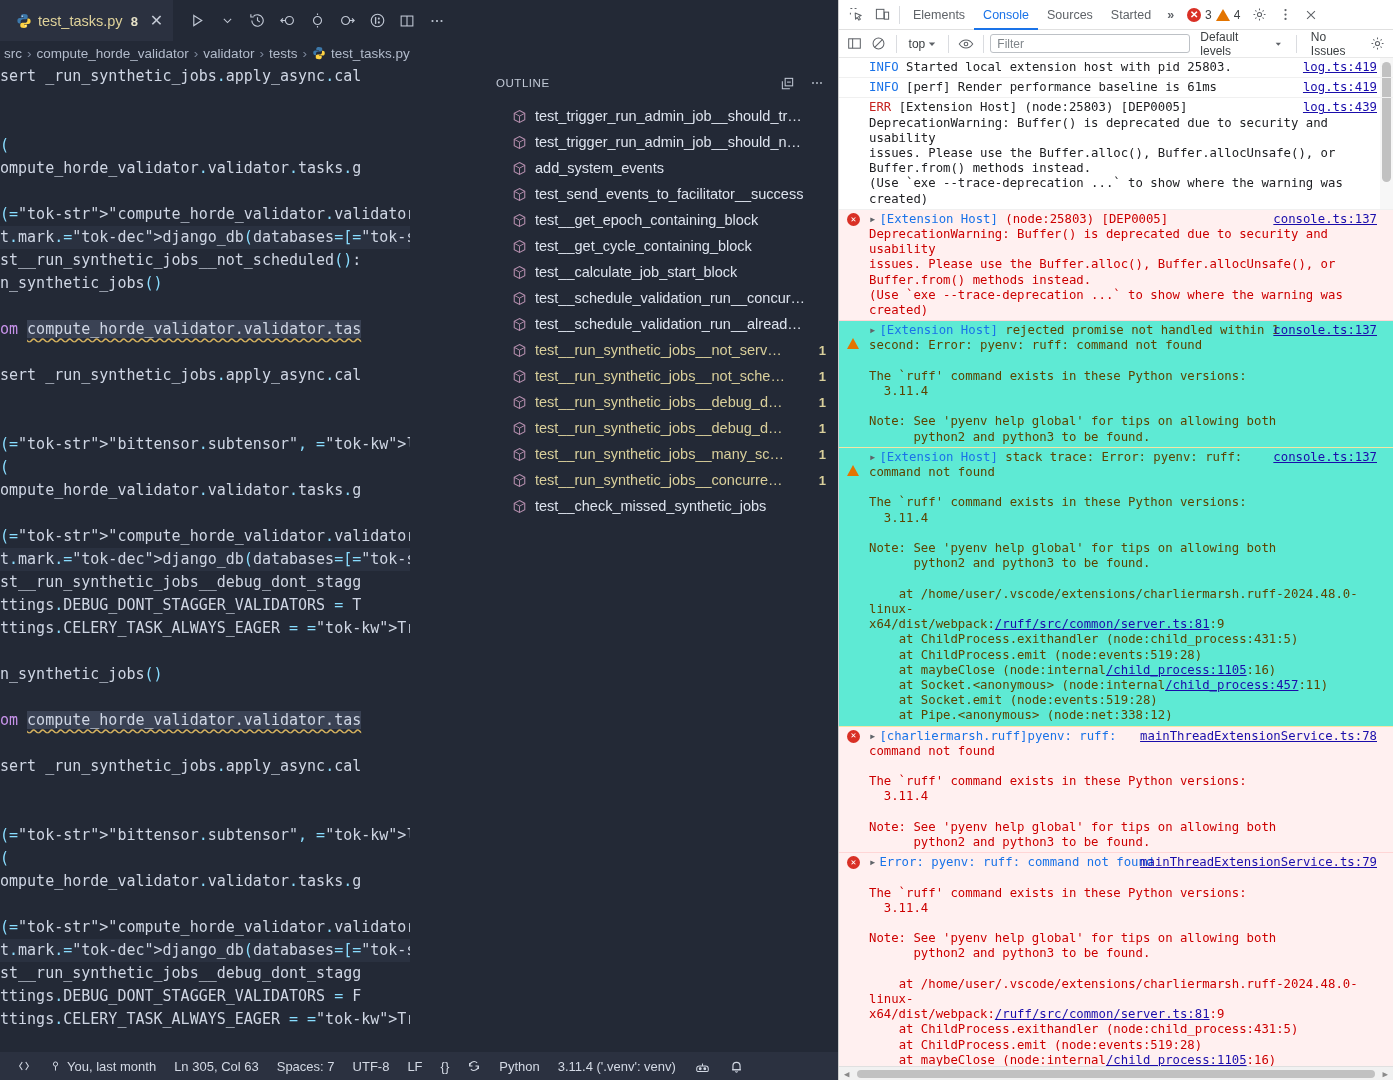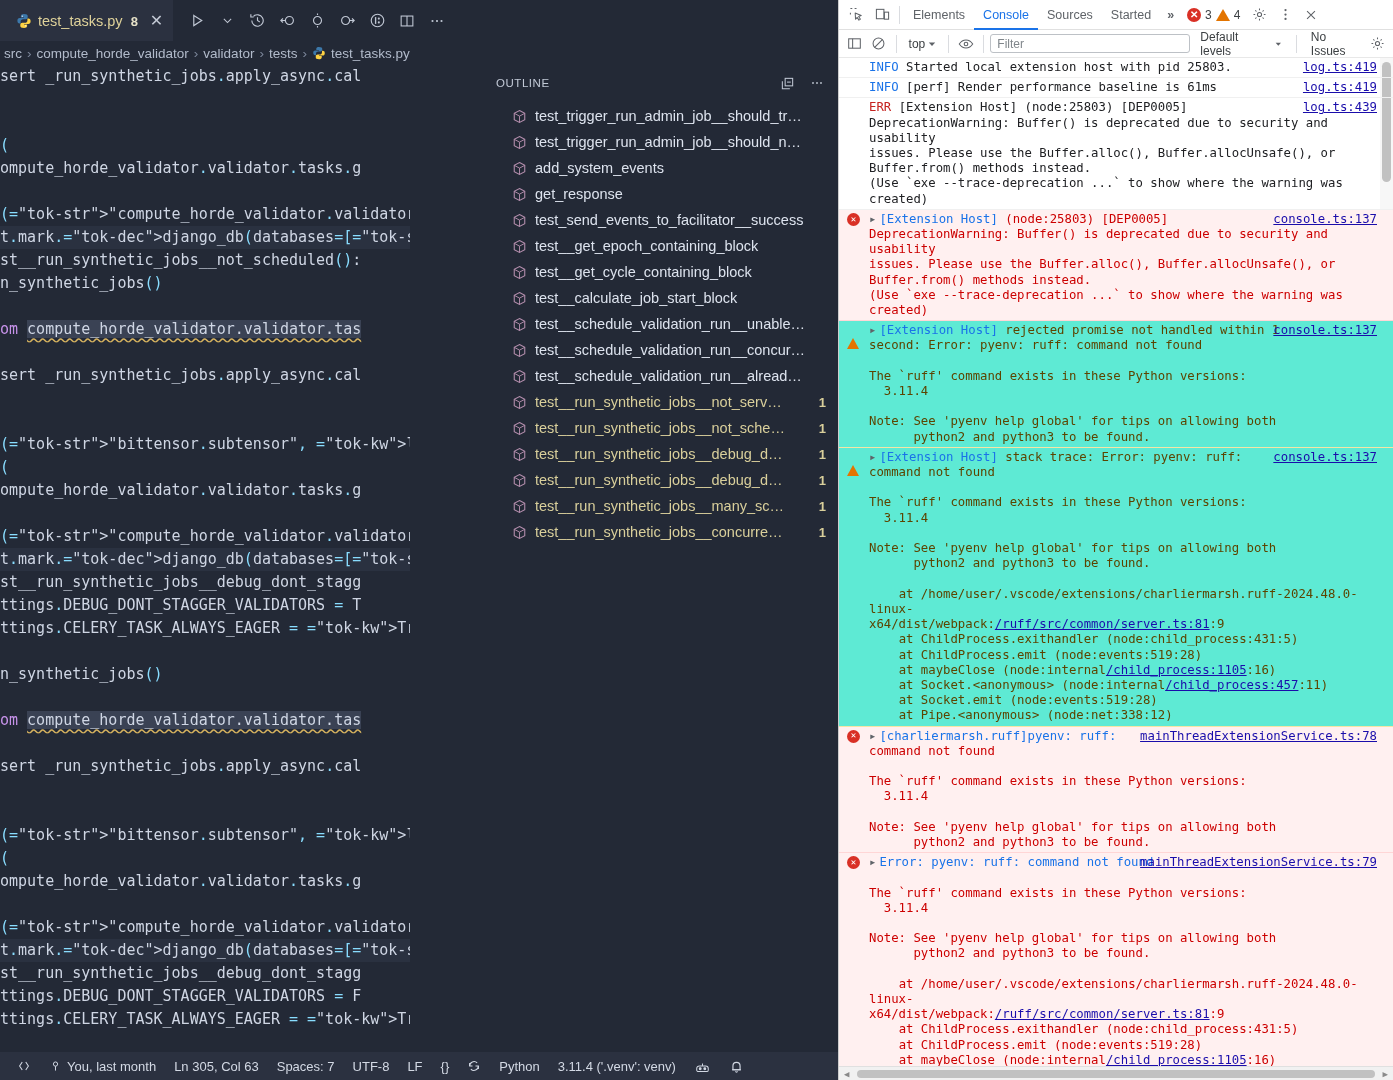--- a/index.html
+++ b/index.html
@@ -1892,27 +1892,20 @@
                 <path d="M8 1.6 13.6 4.6v6.8L8 14.4 2.4 11.4V4.6z" fill="none" stroke="#b48ead" stroke-width="1.15"></path>
                 <path d="M2.4 4.6 8 7.6l5.6-3M8 7.6v6.8" fill="none" stroke="#b48ead" stroke-width="1"></path>
               </svg>
               <span class="oi-label">add_system_events</span>
             </div>
             <div class="outline-item">
               <svg viewBox="0 0 16 16" class="cube-icon">
                 <path d="M8 1.6 13.6 4.6v6.8L8 14.4 2.4 11.4V4.6z" fill="none" stroke="#b48ead" stroke-width="1.15"></path>
                 <path d="M2.4 4.6 8 7.6l5.6-3M8 7.6v6.8" fill="none" stroke="#b48ead" stroke-width="1"></path>
               </svg>
-              <span class="oi-label">get_response</span>
-            </div>
-            <div class="outline-item">
-              <svg viewBox="0 0 16 16" class="cube-icon">
-                <path d="M8 1.6 13.6 4.6v6.8L8 14.4 2.4 11.4V4.6z" fill="none" stroke="#b48ead" stroke-width="1.15"></path>
-                <path d="M2.4 4.6 8 7.6l5.6-3M8 7.6v6.8" fill="none" stroke="#b48ead" stroke-width="1"></path>
-              </svg>
               <span class="oi-label">test_send_events_to_facilitator__success</span>
             </div>
             <div class="outline-item">
               <svg viewBox="0 0 16 16" class="cube-icon">
                 <path d="M8 1.6 13.6 4.6v6.8L8 14.4 2.4 11.4V4.6z" fill="none" stroke="#b48ead" stroke-width="1.15"></path>
                 <path d="M2.4 4.6 8 7.6l5.6-3M8 7.6v6.8" fill="none" stroke="#b48ead" stroke-width="1"></path>
               </svg>
               <span class="oi-label">test__get_epoch_containing_block</span>
             </div>
             <div class="outline-item">
@@ -1921,27 +1914,20 @@
                 <path d="M2.4 4.6 8 7.6l5.6-3M8 7.6v6.8" fill="none" stroke="#b48ead" stroke-width="1"></path>
               </svg>
               <span class="oi-label">test__get_cycle_containing_block</span>
             </div>
             <div class="outline-item">
               <svg viewBox="0 0 16 16" class="cube-icon">
                 <path d="M8 1.6 13.6 4.6v6.8L8 14.4 2.4 11.4V4.6z" fill="none" stroke="#b48ead" stroke-width="1.15"></path>
                 <path d="M2.4 4.6 8 7.6l5.6-3M8 7.6v6.8" fill="none" stroke="#b48ead" stroke-width="1"></path>
               </svg>
               <span class="oi-label">test__calculate_job_start_block</span>
-            </div>
-            <div class="outline-item">
-              <svg viewBox="0 0 16 16" class="cube-icon">
-                <path d="M8 1.6 13.6 4.6v6.8L8 14.4 2.4 11.4V4.6z" fill="none" stroke="#b48ead" stroke-width="1.15"></path>
-                <path d="M2.4 4.6 8 7.6l5.6-3M8 7.6v6.8" fill="none" stroke="#b48ead" stroke-width="1"></path>
-              </svg>
-              <span class="oi-label">test__schedule_validation_run__unable…</span>
             </div>
             <div class="outline-item">
               <svg viewBox="0 0 16 16" class="cube-icon">
                 <path d="M8 1.6 13.6 4.6v6.8L8 14.4 2.4 11.4V4.6z" fill="none" stroke="#b48ead" stroke-width="1.15"></path>
                 <path d="M2.4 4.6 8 7.6l5.6-3M8 7.6v6.8" fill="none" stroke="#b48ead" stroke-width="1"></path>
               </svg>
               <span class="oi-label">test__schedule_validation_run__concur…</span>
             </div>
             <div class="outline-item">
               <svg viewBox="0 0 16 16" class="cube-icon">
@@ -1991,20 +1977,27 @@
               <span class="oi-count">1</span>
             </div>
             <div class="outline-item flagged">
               <svg viewBox="0 0 16 16" class="cube-icon">
                 <path d="M8 1.6 13.6 4.6v6.8L8 14.4 2.4 11.4V4.6z" fill="none" stroke="#b48ead" stroke-width="1.15"></path>
                 <path d="M2.4 4.6 8 7.6l5.6-3M8 7.6v6.8" fill="none" stroke="#b48ead" stroke-width="1"></path>
               </svg>
               <span class="oi-label">test__run_synthetic_jobs__concurre…</span>
               <span class="oi-count">1</span>
             </div>
+            <div class="outline-item">
+              <svg viewBox="0 0 16 16" class="cube-icon">
+                <path d="M8 1.6 13.6 4.6v6.8L8 14.4 2.4 11.4V4.6z" fill="none" stroke="#b48ead" stroke-width="1.15"></path>
+                <path d="M2.4 4.6 8 7.6l5.6-3M8 7.6v6.8" fill="none" stroke="#b48ead" stroke-width="1"></path>
+              </svg>
+              <span class="oi-label">test__check_missed_synthetic_jobs</span>
+            </div>
           </div>
       </div>
     </div>
 
     <div class="statusbar">
       <div class="sb-item">
         <svg width="14" height="14" viewBox="0 0 16 16" fill="none" stroke="#d3d9e4" stroke-width="1.2">
             <path d="M6 3.5 3 8l3 4.5"></path>
             <path d="M10 3.5 13 8l-3 4.5"></path>
           </svg>

